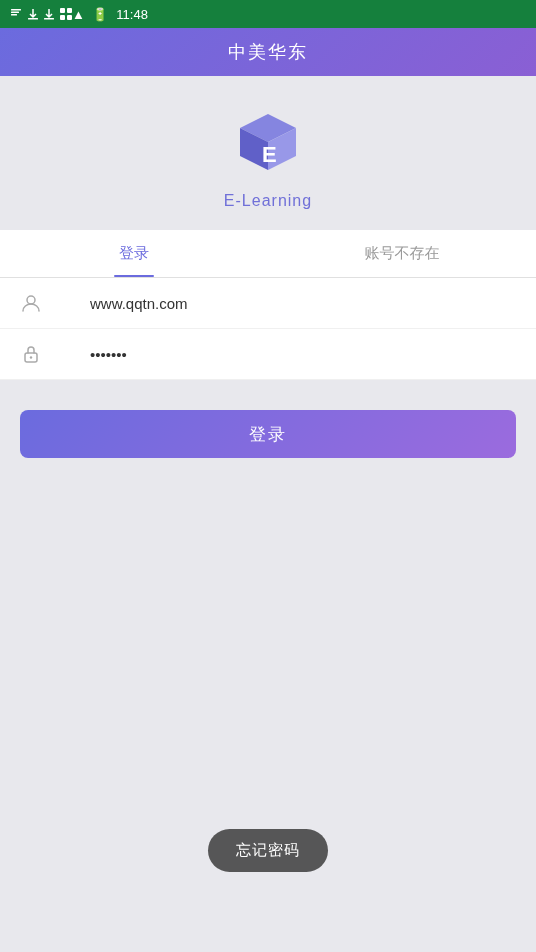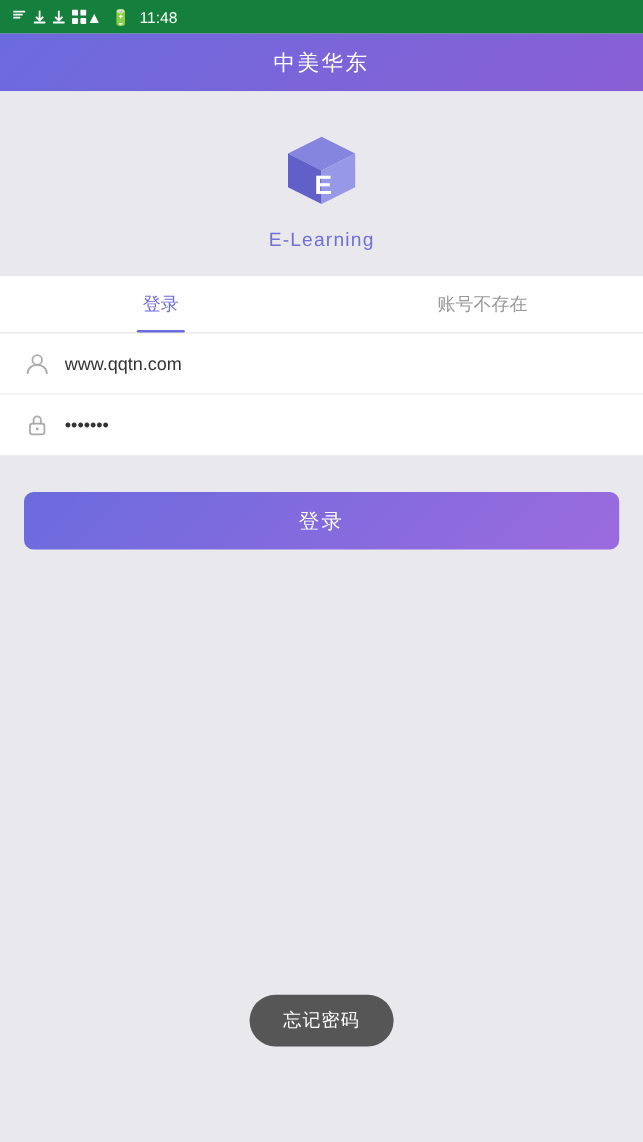--- a/index.html
+++ b/index.html
@@ -105,20 +105,21 @@
 
     
     .form-area {
       background: white;
     }
     .input-row {
       display: flex;
       align-items: center;
       padding: 14px 20px;
       border-bottom: 1px solid #f0f0f0;
+      gap: 36px;
     }
     .input-icon {
       width: 22px;
       height: 22px;
       color: #aaa;
       margin-right: 12px;
       flex-shrink: 0;
       display: flex;
       align-items: center;
       justify-content: center;

